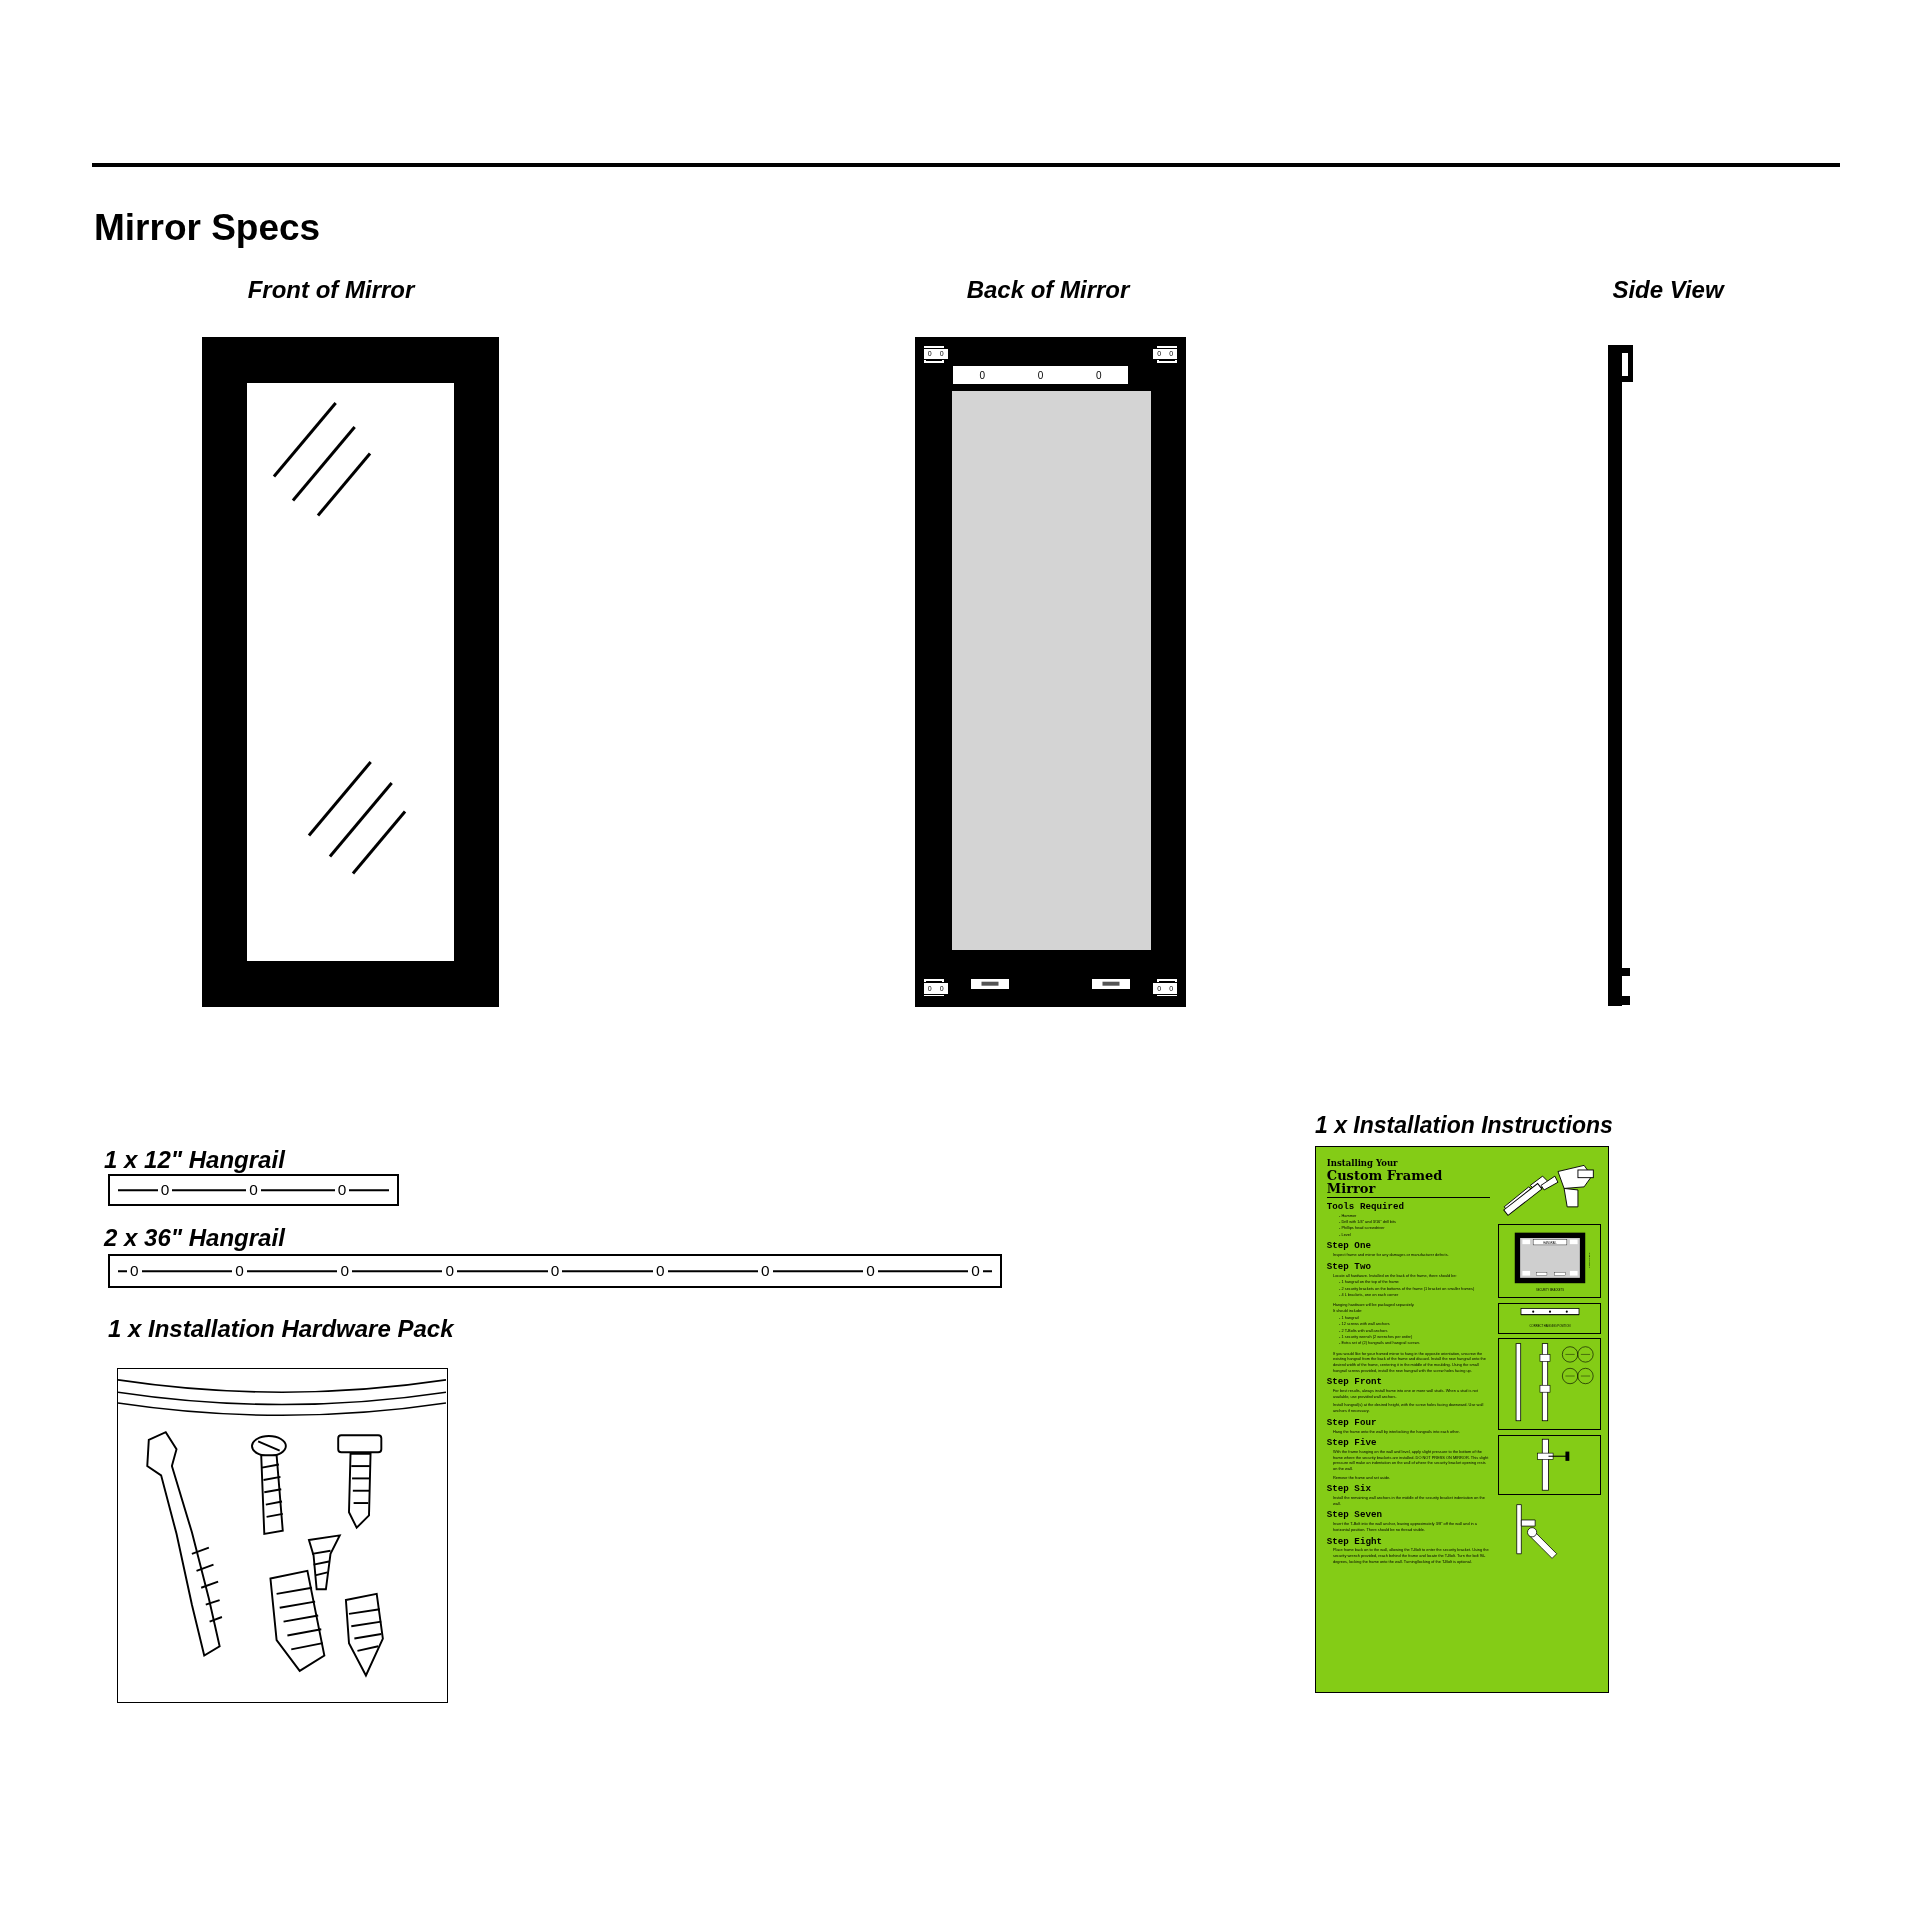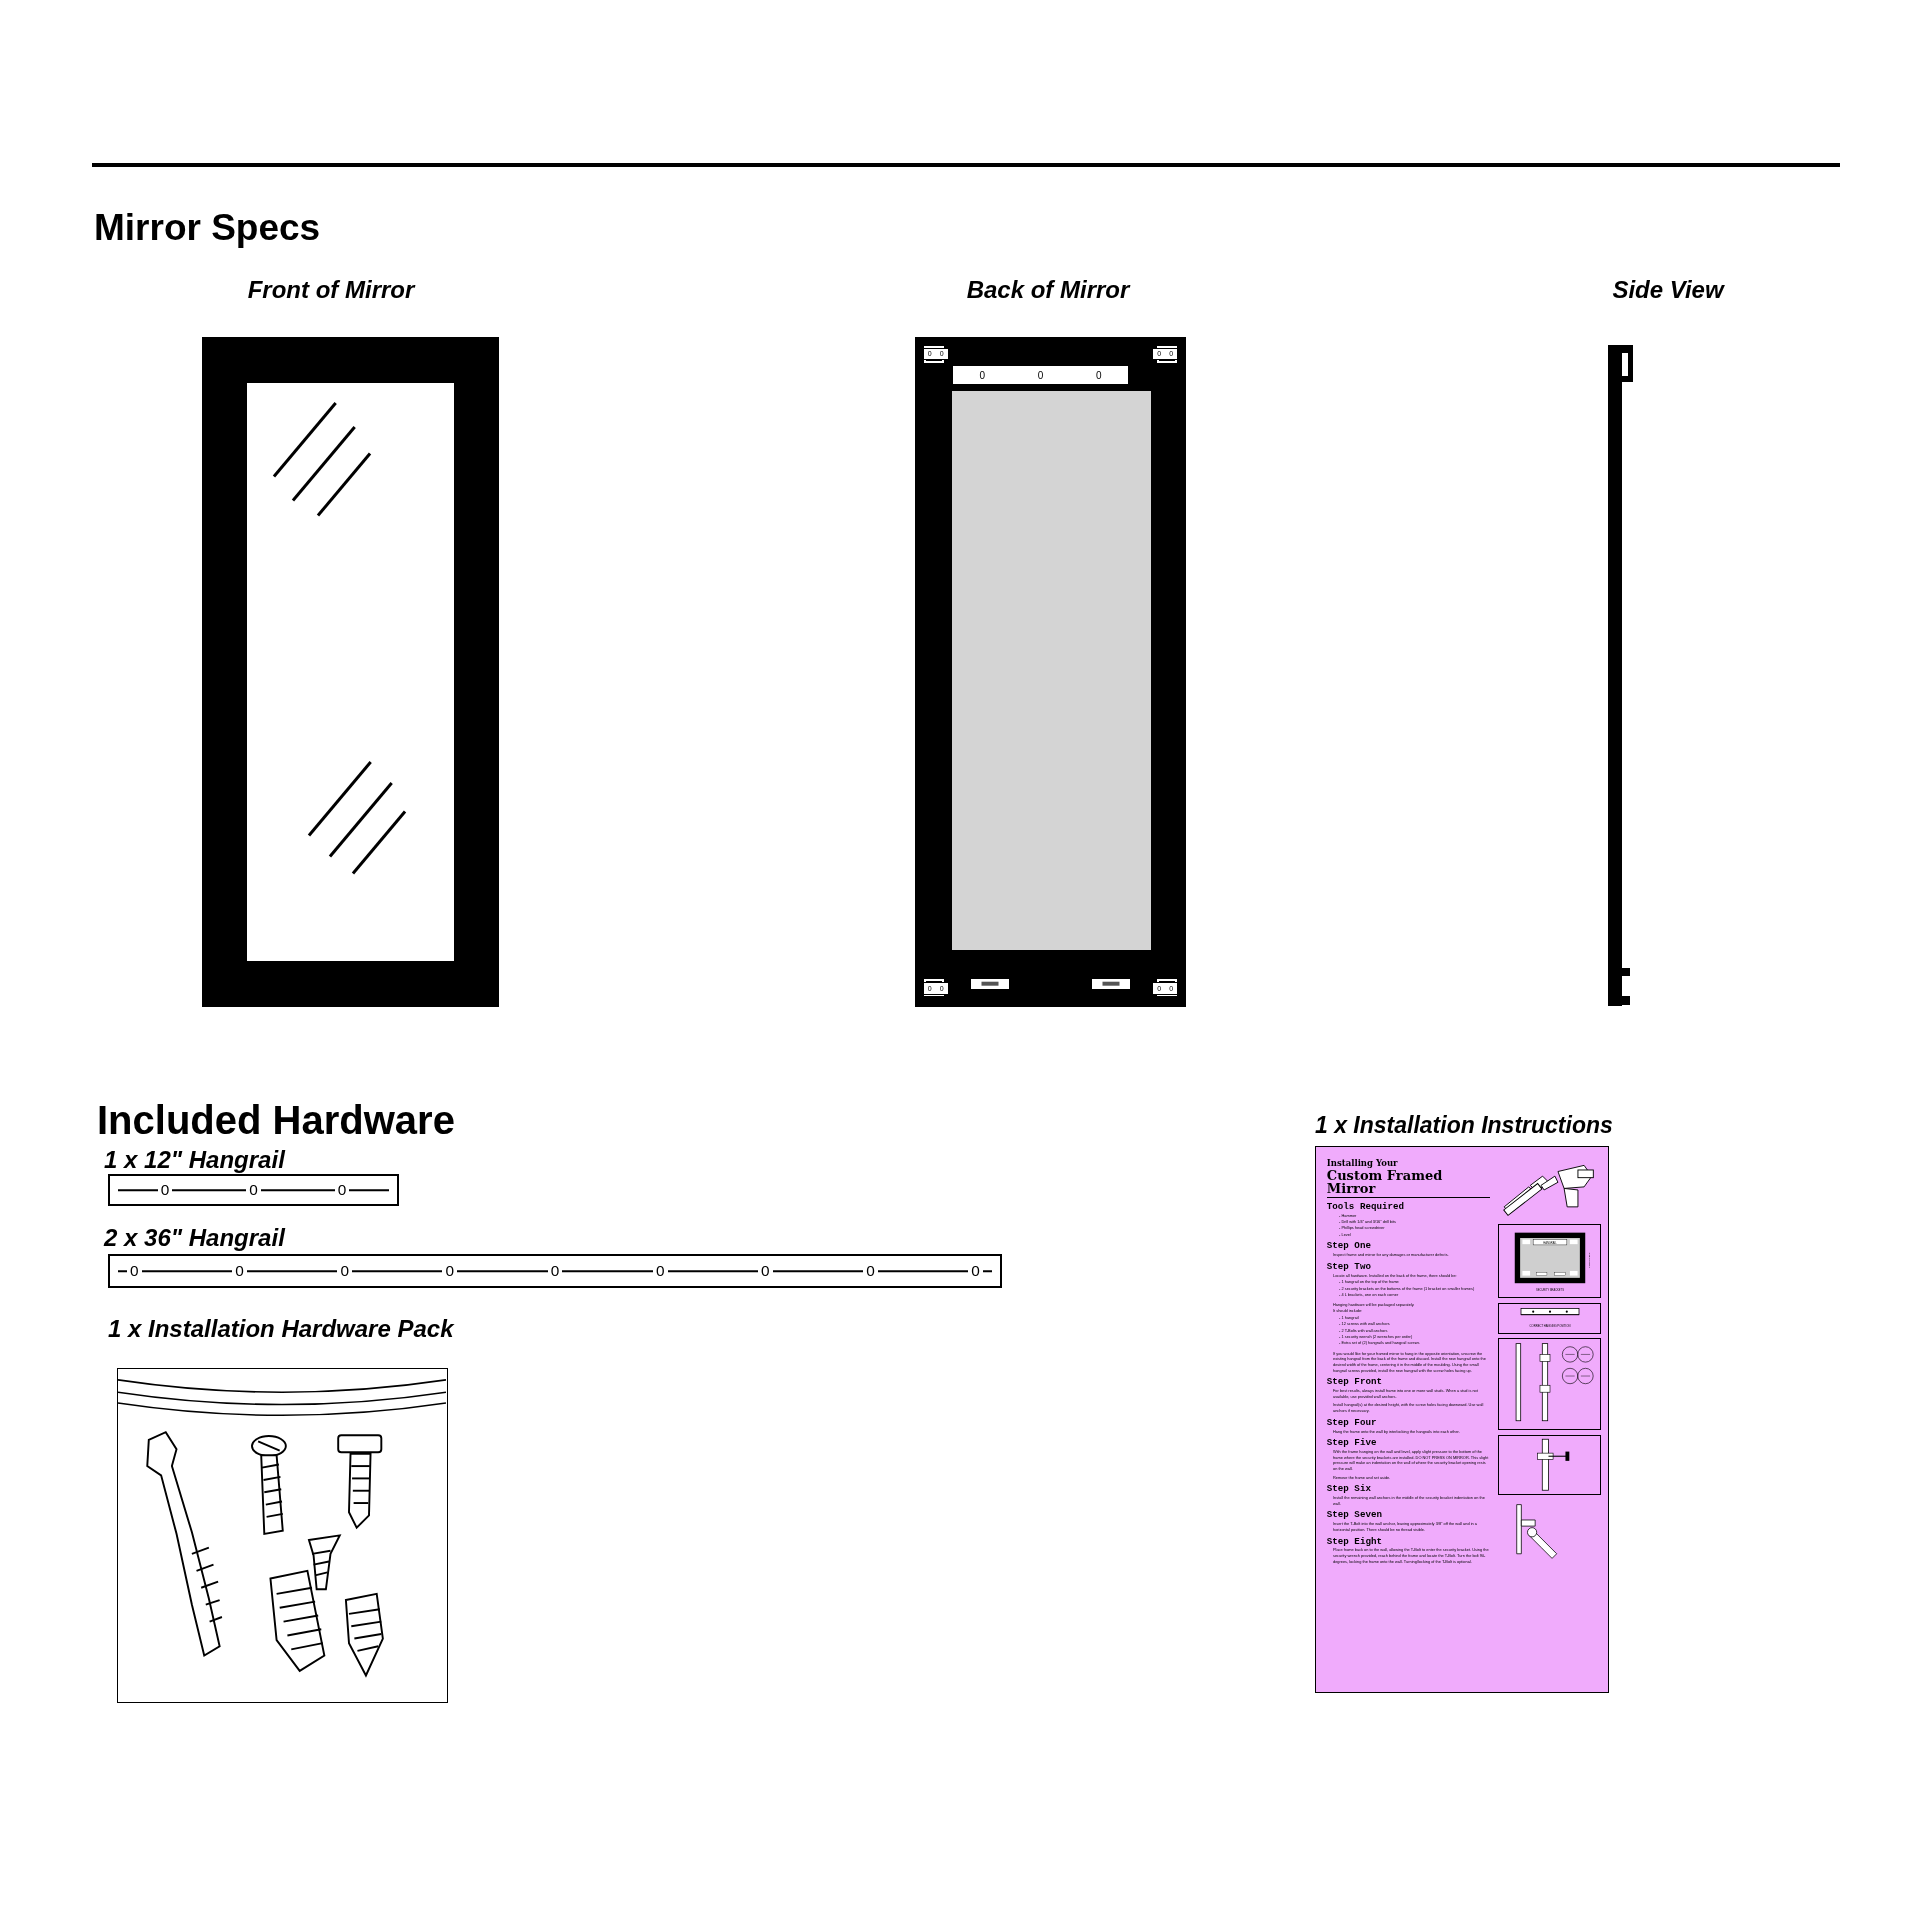--- a/index.html
+++ b/index.html
@@ -249,21 +249,21 @@
     overflow: hidden;
   }
 
   
   .sheet {
     position: absolute;
     left: 1315px;
     top: 1146px;
     width: 294px;
     height: 547px;
-    background: #f0abfc;
+    background: #84cc16;
     border: 1.5px solid #000;
     box-sizing: border-box;
     padding: 10.8px 9.2px;
     overflow: hidden;
   }
   .sheet-col-left {
     position: absolute;
     left: 10.8px;
     top: 12.3px;
     width: 163px;
@@ -374,21 +374,20 @@
     <div class="sec-bracket" style="right:55px; bottom:17px;"></div>
   </div>
 
   <div class="side-view"></div>
   <div class="side-tab" style="left:1622px; top:345px; width:10.8px; height:7.7px;"></div>
   <div class="side-tab" style="left:1628px; top:351px; width:4.6px; height:31px;"></div>
   <div class="side-tab" style="left:1622px; top:376px; width:10.8px; height:6.2px;"></div>
   <div class="side-tab" style="left:1622px; top:968px; width:7.7px; height:7.7px;"></div>
   <div class="side-tab" style="left:1622px; top:996px; width:7.7px; height:9.2px;"></div>
 
-  <div class="section-title" id="included-hardware-title">Included Hardware</div>
 
   <div class="hw-label" id="hw-label-12">1 x 12" Hangrail</div>
   <div class="rail" id="rail-12">
     <div class="rail-inner"></div>
     <span class="hole">0</span>
     <span class="hole">0</span>
     <span class="hole">0</span>
   </div>
 
   <div class="hw-label" id="hw-label-36">2 x 36" Hangrail</div>

